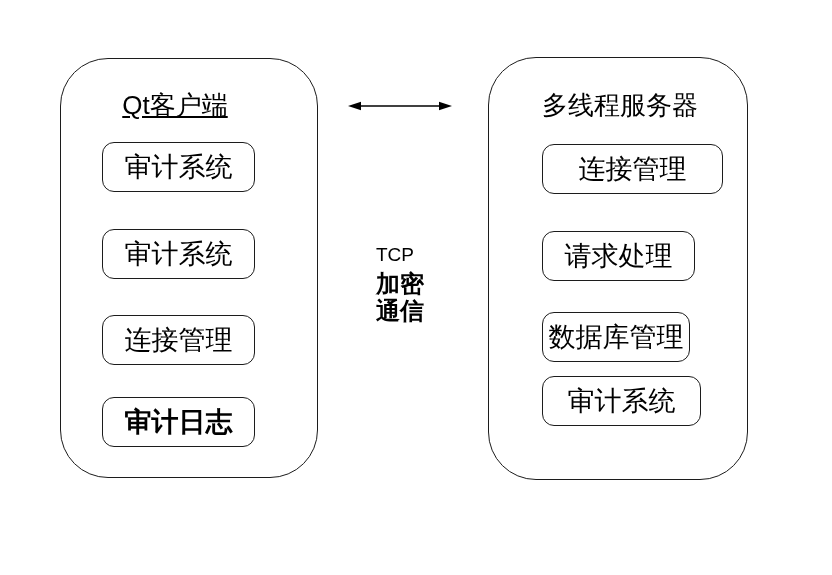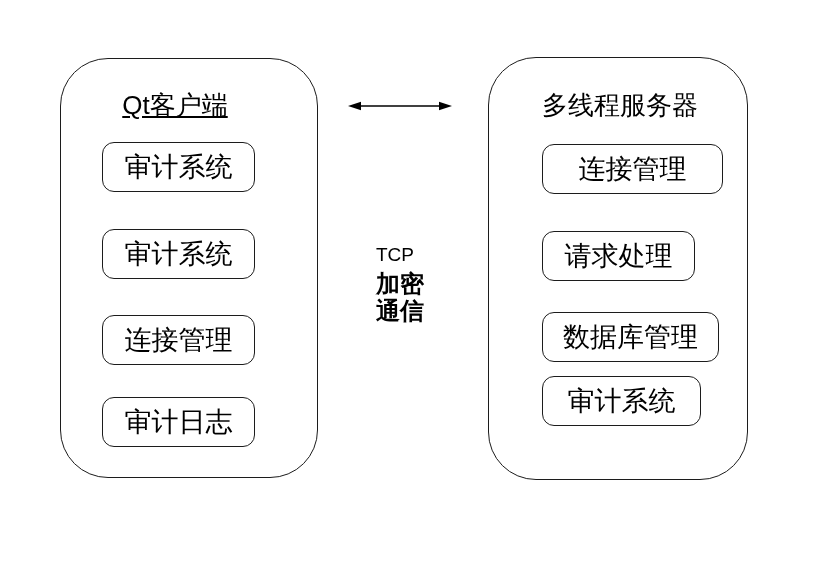--- a/index.html
+++ b/index.html
@@ -79,37 +79,37 @@
 </div>
 
 <div class="module-box" style="left:102px; top:229px; width:153px;">
   <span class="module-label">审计系统</span>
 </div>
 
 <div class="module-box" style="left:102px; top:315px; width:153px;">
   <span class="module-label">连接管理</span>
 </div>
 
-<div class="module-box" style="left:102px; top:397px; width:153px;">
+<div class="module-box" style="left:102px; top:397px; width:153px;font-weight:bold;">
   <span class="module-label">审计日志</span>
 </div>
 
 <div class="panel" style="left:488px; top:57px; width:260px; height:423px;"></div>
 
 <div class="panel-title" style="left:510px; top:88px; width:220px;font-family:Liberation Mono, monospace;">多线程服务器</div>
 
 <div class="module-box" style="left:542px; top:144px; width:181px;">
   <span class="module-label">连接管理</span>
 </div>
 
 <div class="module-box" style="left:542px; top:231px; width:153px;">
   <span class="module-label">请求处理</span>
 </div>
 
-<div class="module-box" style="left:542px; top:312px; width:177px;">
+<div class="module-box" style="left:542px; top:312px; width:148px;">
   <span class="module-label">数据库管理</span>
 </div>
 
 <div class="module-box" style="left:542px; top:376px; width:159px;">
   <span class="module-label">审计系统</span>
 </div>
 
 <svg class="link-arrow" width="108" height="16" viewBox="0 0 108 16">
   <line x1="13" y1="8" x2="95" y2="8" stroke="#000000" stroke-width="1.6"></line>
   <polygon points="2,8 15,3.8 15,12.2" fill="#000000"></polygon>

